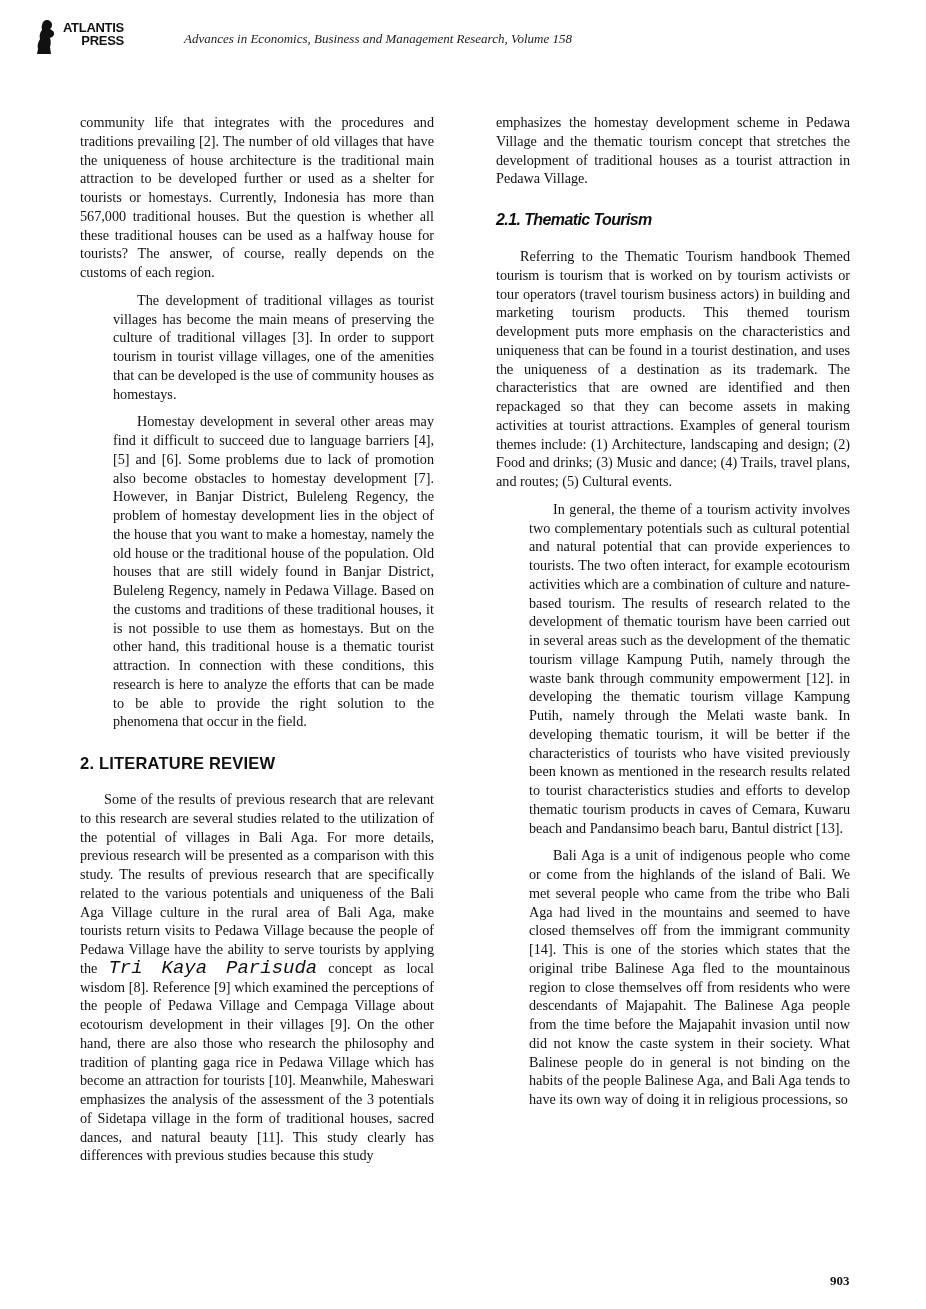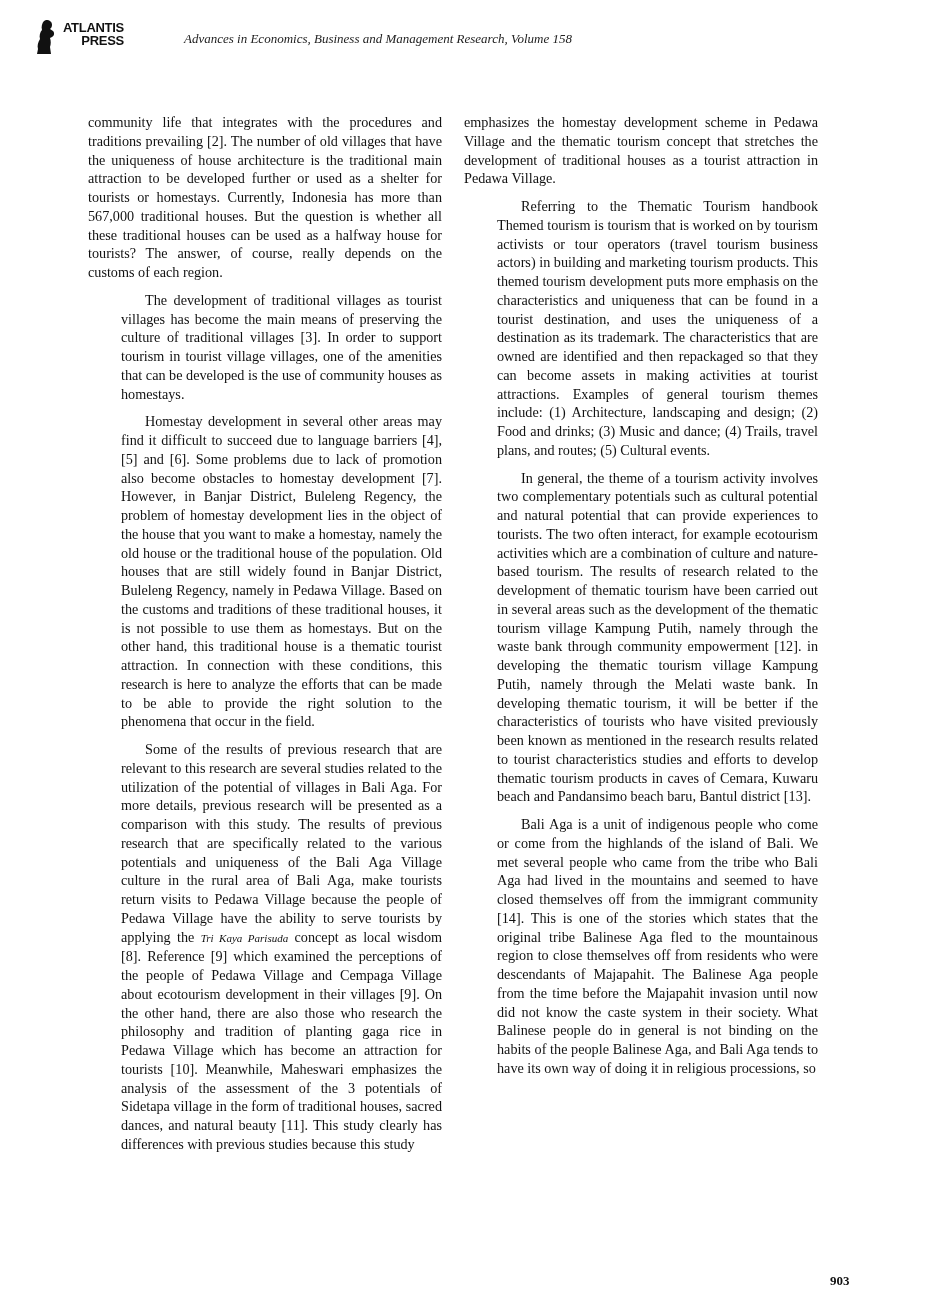--- a/index.html
+++ b/index.html
@@ -6,28 +6,28 @@
   body { width: 926px; height: 1309px; position: relative; overflow: hidden; font-family: "Liberation Serif", serif; color: #111; }
   .header { position: absolute; left: 0; top: 0; width: 926px; height: 70px; }
   .logo { position: absolute; left: 36px; top: 18px; width: 110px; height: 38px; text-align: right; }
   .logo-figure { position: absolute; left: 0; top: 2px; width: 22px; height: 34px; }
   .logo-text { position: absolute; left: 27px; top: 3px; font-family: "Liberation Sans", sans-serif; font-weight: bold; font-size: 13px; line-height: 13px; letter-spacing: -0.3px; color: #111; }
   .logo-text .l1 { display: block; }
   .logo-text .l2 { display: block; padding-left: 14px; }
   .journal { position: absolute; left: 0; width: 756px; top: 31px; text-align: center; font-style: italic; font-size: 13px; color: #222; }
   .journal span { position: relative; left: 0px; }
   .col { position: absolute; top: 113px; width: 354px; font-size: 14.2px; line-height: 18.75px; text-align: justify; }
-  .col.left { left: 88px; }
-  .col.right { left: 464px; }
+  .col.left { left: 80px; }
+  .col.right { left: 496px; }
   .col p { margin: 0; }
   .col p.indent { text-indent: 24px; }
   .col p + p { margin-top: 9px; margin-left: 33px; }
   .h1 { font-family: "Liberation Sans", sans-serif; font-weight: bold; font-size: 16.5px; letter-spacing: 0.2px; margin: 22px 0 17px 0; line-height: 20px; text-align: left; }
   .h2 { font-family: "Liberation Sans", sans-serif; font-weight: bold; font-style: italic; font-size: 16px; letter-spacing: -0.6px; margin: 22px 0 17px 0; line-height: 20px; text-align: left; }
-  .term { font-family: Liberation Serif, serif; font-style: italic; font-size: 11px; }
+  .term { font-family: Liberation Mono, monospace; font-style: italic; font-size: 19px; }
   .page-number { position: absolute; left: 830px; top: 1273px; font-weight: bold; font-size: 13px; }
 </style>
 </head>
 <body>
 
 <div class="header">
   <div class="logo">
     <svg class="logo-figure" viewBox="0 0 22 34" width="22" height="34">
       <path d="M10 0 C14 0 16 2 16 5 C16 7 15 8 14 9 L17 11 C19 13 18 16 16 17 L14 18 C15 21 15 24 14 27 L15 34 L1 34 L2 29 C1 26 2 22 4 19 C3 16 4 12 6 10 C5 7 6 3 8 1 Z" fill="#111"></path>
     </svg>
@@ -36,23 +36,25 @@
       <span class="l2">PRESS</span>
     </div>
   </div>
   <div class="journal"><span>Advances in Economics, Business and Management Research, Volume 158</span></div>
 </div>
 
 <div class="col left">
   <p>community life that integrates with the procedures and traditions prevailing [2]. The number of old villages that have the uniqueness of house architecture is the traditional main attraction to be developed further or used as a shelter for tourists or homestays. Currently, Indonesia has more than 567,000 traditional houses. But the question is whether all these traditional houses can be used as a halfway house for tourists? The answer, of course, really depends on the customs of each region.</p>
   <p class="indent">The development of traditional villages as tourist villages has become the main means of preserving the culture of traditional villages [3]. In order to support tourism in tourist village villages, one of the amenities that can be developed is the use of community houses as homestays.</p>
   <p class="indent">Homestay development in several other areas may find it difficult to succeed due to language barriers [4],[5] and [6]. Some problems due to lack of promotion also become obstacles to homestay development [7]. However, in Banjar District, Buleleng Regency, the problem of homestay development lies in the object of the house that you want to make a homestay, namely the old house or the traditional house of the population. Old houses that are still widely found in Banjar District, Buleleng Regency, namely in Pedawa Village. Based on the customs and traditions of these traditional houses, it is not possible to use them as homestays. But on the other hand, this traditional house is a thematic tourist attraction. In connection with these conditions, this research is here to analyze the efforts that can be made to be able to provide the right solution to the phenomena that occur in the field.</p>
+  <div class="h1">2. LITERATURE REVIEW</div>
   <p class="indent"><span>Some of the results of previous research that are relevant to this research are several studies related to the utilization of the potential of villages in Bali Aga. For more details, previous research will be presented as a comparison with this study. The results of previous research that are specifically related to the various potentials and uniqueness of the Bali Aga Village culture in the rural area of Bali Aga, make tourists return visits to Pedawa Village because the people of Pedawa Village have the ability to serve tourists by applying the </span><span class="term">Tri Kaya Parisuda</span><span> concept as local wisdom [8]. Reference [9] which examined the perceptions of the people of Pedawa Village and Cempaga Village about ecotourism development in their villages [9]. On the other hand, there are also those who research the philosophy and tradition of planting gaga rice in Pedawa Village which has become an attraction for tourists [10]. Meanwhile, Maheswari emphasizes the analysis of the assessment of the 3 potentials of Sidetapa village in the form of traditional houses, sacred dances, and natural beauty [11]. This study clearly has differences with previous studies because this study</span></p>
 </div>
 
 <div class="col right">
   <p>emphasizes the homestay development scheme in Pedawa Village and the thematic tourism concept that stretches the development of traditional houses as a tourist attraction in Pedawa Village.</p>
+  <div class="h2">2.1. Thematic Tourism</div>
   <p class="indent">Referring to the Thematic Tourism handbook Themed tourism is tourism that is worked on by tourism activists or tour operators (travel tourism business actors) in building and marketing tourism products. This themed tourism development puts more emphasis on the characteristics and uniqueness that can be found in a tourist destination, and uses the uniqueness of a destination as its trademark. The characteristics that are owned are identified and then repackaged so that they can become assets in making activities at tourist attractions. Examples of general tourism themes include: (1) Architecture, landscaping and design; (2) Food and drinks; (3) Music and dance; (4) Trails, travel plans, and routes; (5) Cultural events.</p>
   <p class="indent">In general, the theme of a tourism activity involves two complementary potentials such as cultural potential and natural potential that can provide experiences to tourists. The two often interact, for example ecotourism activities which are a combination of culture and nature-based tourism. The results of research related to the development of thematic tourism have been carried out in several areas such as the development of the thematic tourism village Kampung Putih, namely through the waste bank through community empowerment [12]. in developing the thematic tourism village Kampung Putih, namely through the Melati waste bank. In developing thematic tourism, it will be better if the characteristics of tourists who have visited previously been known as mentioned in the research results related to tourist characteristics studies and efforts to develop thematic tourism products in caves of Cemara, Kuwaru beach and Pandansimo beach baru, Bantul district [13].</p>
   <p class="indent">Bali Aga is a unit of indigenous people who come or come from the highlands of the island of Bali. We met several people who came from the tribe who Bali Aga had lived in the mountains and seemed to have closed themselves off from the immigrant community [14]. This is one of the stories which states that the original tribe Balinese Aga fled to the mountainous region to close themselves off from residents who were descendants of Majapahit. The Balinese Aga people from the time before the Majapahit invasion until now did not know the caste system in their society. What Balinese people do in general is not binding on the habits of the people Balinese Aga, and Bali Aga tends to have its own way of doing it in religious processions, so</p>
 </div>
 
 <div class="page-number">903</div>
 
 </body></html>

